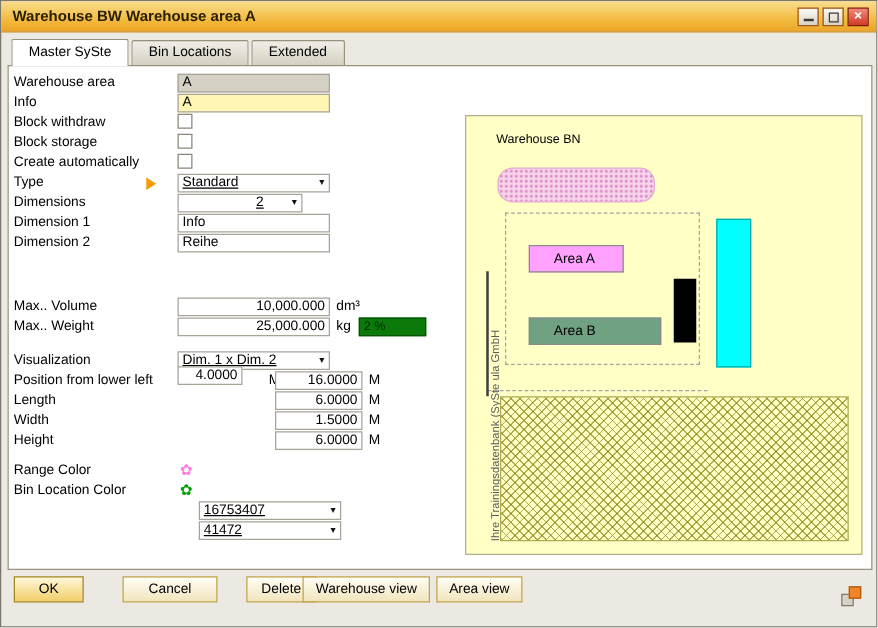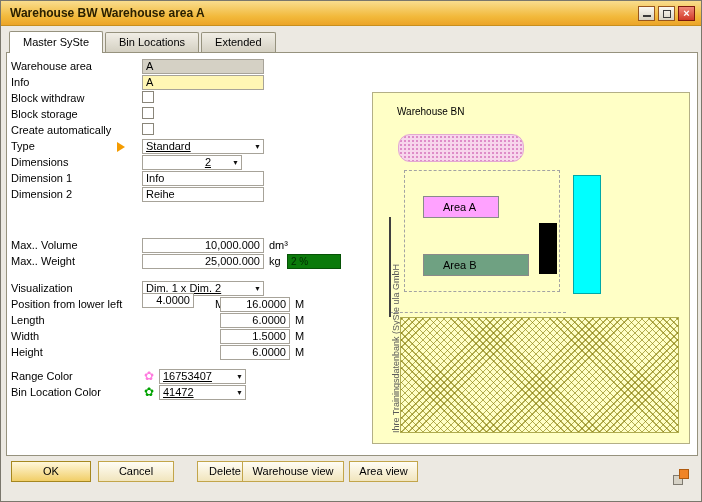--- a/index.html
+++ b/index.html
@@ -51,21 +51,21 @@
   .usagebar {
     position:absolute; left:280px; width:54px; height:15px;
     background:#0B7A0B; border:1px solid #065206; color:#002A00;
     font-size:10px; line-height:13px; padding-left:3px; white-space:nowrap;
   }
   .linkarrow { position:absolute; left:110px; width:0; height:0;
     border-top:5px solid transparent; border-bottom:5px solid transparent; border-left:8px solid #F49B00; }
   .flower { position:absolute; left:135px; width:14px; height:15px; line-height:15px; font-size:12px; text-align:center; }
   .flower.pink { color:#FF7BDF; }
   .flower.green { color:#00A200; }
-  .combo-sm { left:152px; width:87px; }
+  .combo-sm { left:152px; width:114px;margin-top:32px; }
 
   
   .canvas { position:absolute; left:365px; top:39px; width:318px; height:352px; background:#FFFFC6; border:1px solid #B3AF86; }
   .canvas-title { position:absolute; left:24px; top:13px; font-size:10px; white-space:nowrap; }
   .pinkshape { position:absolute; left:25px; top:41px; width:126px; height:28px; border-radius:12px;
     background-color:#F7D6EC; background-image:radial-gradient(#DE8CC8 1px, transparent 1.3px); background-size:4px 4px;
     border:1px solid #E3A9D2; }
   .dashrect { position:absolute; left:31px; top:77px; width:156px; height:122px; border:1px dashed #A3A3A3; }
   .dashline { position:absolute; left:17px; top:219px; width:176px; height:0; border-top:1px dashed #A3A3A3; }
   .area-rect { position:absolute; height:22px; border:1px solid #8A8A8A; line-height:20px; padding-left:19px; font-size:11px; white-space:nowrap; }
@@ -208,21 +208,21 @@
       <div class="vtext">Ihre Trainingsdatenbank (SySte ula GmbH</div>
       <div class="area-rect area-a">Area A</div>
       <div class="area-rect area-b">Area B</div>
       <div class="blackbar"></div>
       <div class="cyanbar"></div>
       <div class="hatch"></div>
     </div>
 
   </div>
 
-  <div class="btn default" style="left:10px;width:80px">OK</div>
+  <div class="btn default" style="left:10px;width:56px">OK</div>
   <div class="btn" style="left:97px;width:76px">Cancel</div>
   <div class="btn" style="left:196px;width:56px">Delete</div>
   <div class="btn" style="left:241px;width:102px">Warehouse view</div>
   <div class="btn" style="left:348px;width:69px">Area view</div>
 
   <div class="formicon">
     <span class="sq-gray"></span>
     <span class="sq-orange"></span>
   </div>
 

